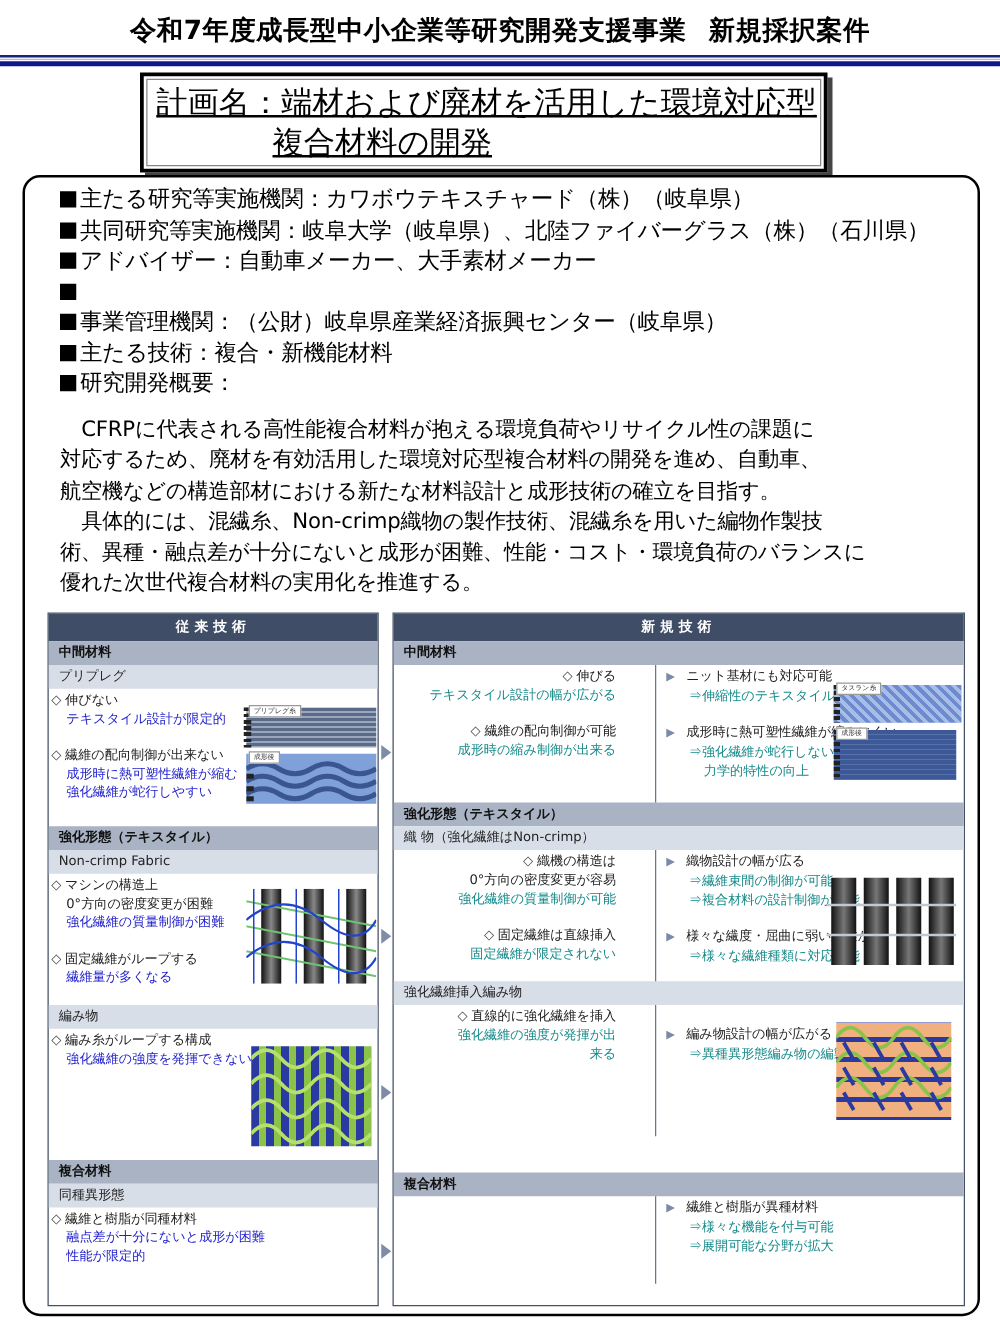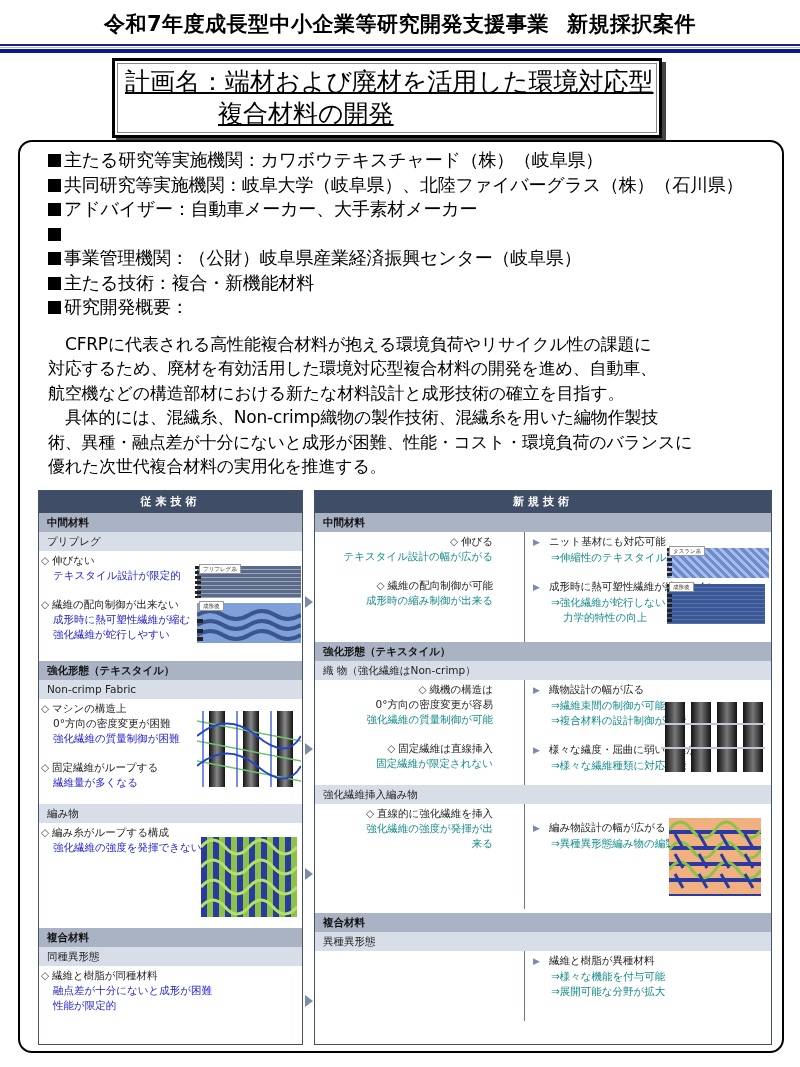--- a/index.html
+++ b/index.html
@@ -53,21 +53,21 @@
     height: 19px; background: #a9b3c4; color: #111; font-size: 10.5px; font-weight: bold;
     line-height: 19px; padding-left: 8px;
   }
   .sub-head {
     height: 19px; background: #d8dee8; color: #222; font-size: 10.5px; line-height: 19px; padding-left: 8px;
   }
   .sect { position: relative; }
   .cell-text { font-size: 10.5px; line-height: 15px; }
   .cell-text .k { color: #222; }
   .cell-text .b { color: #2222cc; padding-left: 12px; }
-  .cell-text .t { color: #168a8a; padding-left: 12px; }
+  .cell-text .t { color: #168a8a; padding-left: 12px; font-family: Liberation Serif, serif; }
   .cell-text .t2 { color: #168a8a; padding-left: 28px; }
   .cell-text .gap { height: 14px; }
   .diamond { color: #444; margin-right: 3px; }
   .tri { color: #7a8aa8; font-size: 9px; margin-right: 9px; }
 
   .new-left { position: absolute; left: 0; width: 178px; padding-left: 3px; text-align: right; }
   .new-right { position: absolute; left: 180px; right: 0; padding-left: 8px; border-left: 1.5px solid #6b768a; margin-left: 29px; }
 
   .arrow-mid {
     position: absolute; left: 305px; width: 0; height: 0;
@@ -269,40 +269,39 @@
         <rect x="4" y="0" width="20" height="70" fill="url(#cyl2)"></rect>
         <rect x="30" y="0" width="20" height="70" fill="url(#cyl2)"></rect>
         <rect x="56" y="0" width="20" height="70" fill="url(#cyl2)"></rect>
         <rect x="82" y="0" width="20" height="70" fill="url(#cyl2)"></rect>
         <path d="M0 22 L104 22 M0 46 L104 46" stroke="#c0c8d4" stroke-width="2"></path>
       </svg>
     </div>
   </div>
 
   <div class="sub-head">強化繊維挿入編み物</div>
-  <div class="sect" style="height:109px">
+  <div class="sect" style="height:134px">
     <div class="new-left cell-text" style="top:2px;">
       <div class="k"><span class="diamond">◇</span><span>直線的に強化繊維を挿入</span></div>
       <div class="t">強化繊維の強度が発揮が出</div>
       <div class="t">来る</div>
     </div>
     <div class="new-right cell-text" style="top:0;height:105px;padding-top:16px;">
       <div class="k"><span class="tri">▶</span><span>編み物設計の幅が広がる</span></div>
       <div class="t" style="padding-left:18px">⇒異種異形態編み物の編製が可能</div>
     </div>
     <div class="img" style="left:354px;top:14px;width:92px;height:78px;background:repeating-linear-gradient(180deg,#f0b080 0 12px,#2b3aa0 12px 16px);">
       <svg width="92" height="78" viewBox="0 0 92 78">
         <path d="M0 12 Q11 -4 23 12 T46 12 T69 12 T92 12 M0 32 Q11 16 23 32 T46 32 T69 32 T92 32 M0 52 Q11 36 23 52 T46 52 T69 52 T92 52" stroke="#8bc34a" stroke-width="3" fill="none"></path>
         <path d="M6 16 L14 30 M30 16 L38 30 M52 16 L60 30 M76 16 L84 30 M6 36 L14 50 M30 36 L38 50 M52 36 L60 50 M76 36 L84 50 M6 56 L14 70 M30 56 L38 70 M52 56 L60 70 M76 56 L84 70" stroke="#2b3aa0" stroke-width="3"></path>
       </svg>
     </div>
   </div>
 
   <div class="cat-head">複合材料</div>
-  <div class="sub-head">異種異形態</div>
   <div class="sect" style="height:70px">
     <div class="new-right cell-text" style="top:0;height:70px;padding-top:2px;">
       <div class="k"><span class="tri">▶</span><span>繊維と樹脂が異種材料</span></div>
       <div class="t" style="padding-left:18px">⇒様々な機能を付与可能</div>
       <div class="t" style="padding-left:18px">⇒展開可能な分野が拡大</div>
     </div>
   </div>
 </div>
 
 </body></html>

